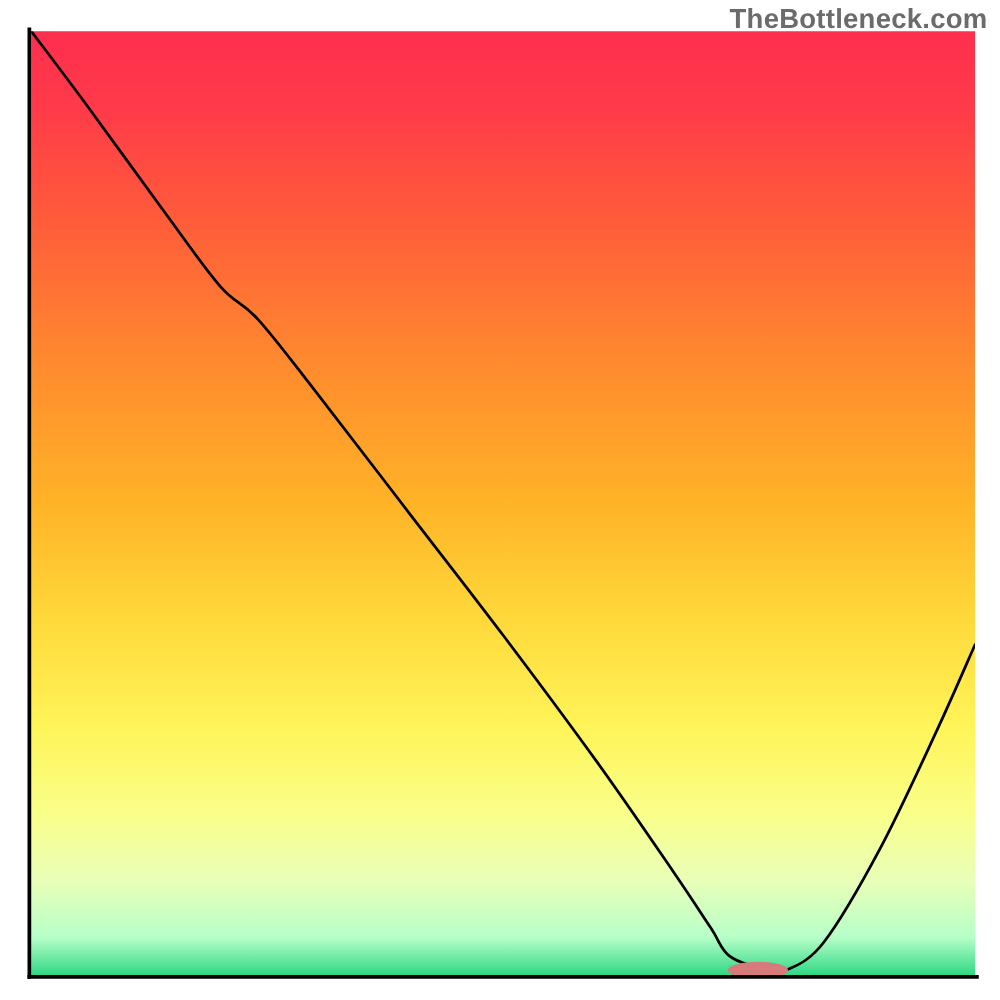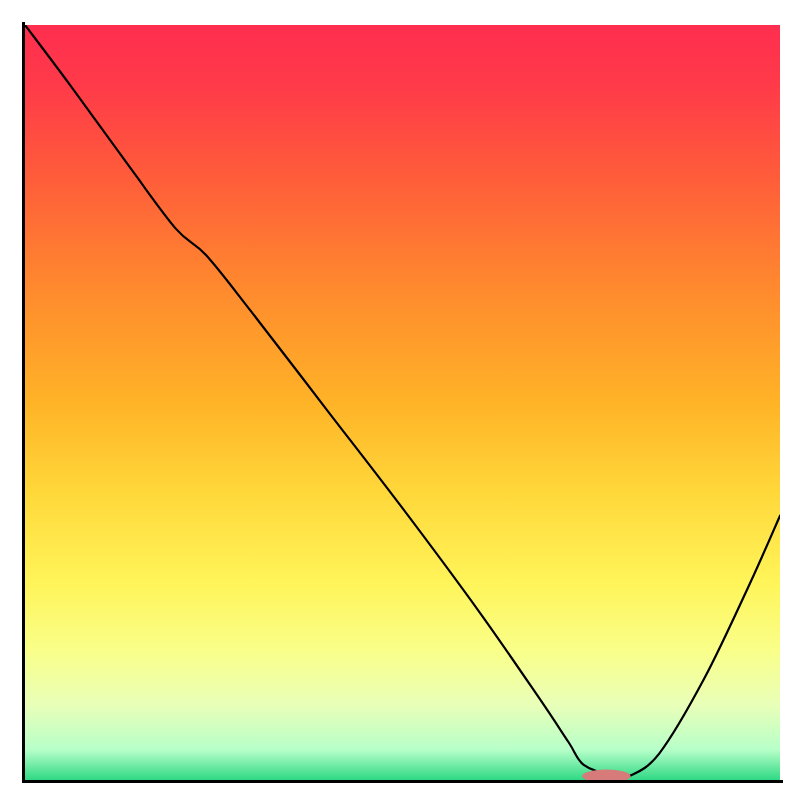--- a/index.html
+++ b/index.html
@@ -24,20 +24,21 @@
     left: 0;
     top: 0;
     width: 800px;
     height: 800px;
   }
 </style>
 </head>
 <body>
 
 <div class="container">
+  <div class="watermark">TheBottleneck.com</div>
   <svg class="plot" viewBox="0 0 800 800">
     <defs>
       <linearGradient id="bg-grad" x1="0" y1="0" x2="0" y2="1">
           <stop offset="0%" stop-color="#ff2e4f"></stop>
           <stop offset="8%" stop-color="#ff3a49"></stop>
           <stop offset="20%" stop-color="#ff5c3a"></stop>
           <stop offset="35%" stop-color="#ff8a2e"></stop>
           <stop offset="50%" stop-color="#ffb327"></stop>
           <stop offset="62%" stop-color="#ffd83a"></stop>
           <stop offset="74%" stop-color="#fff55a"></stop>

